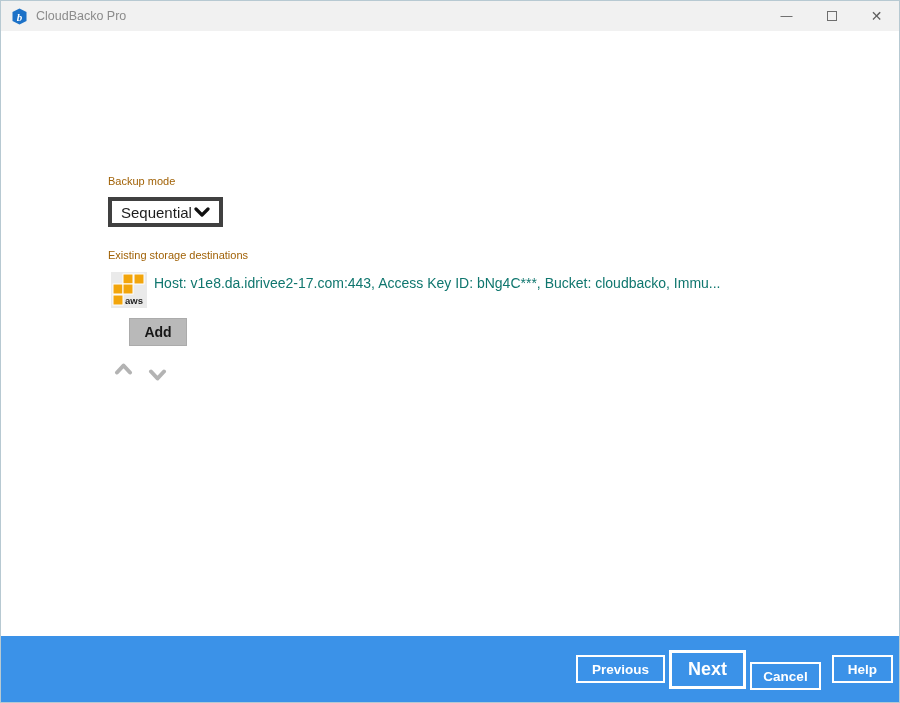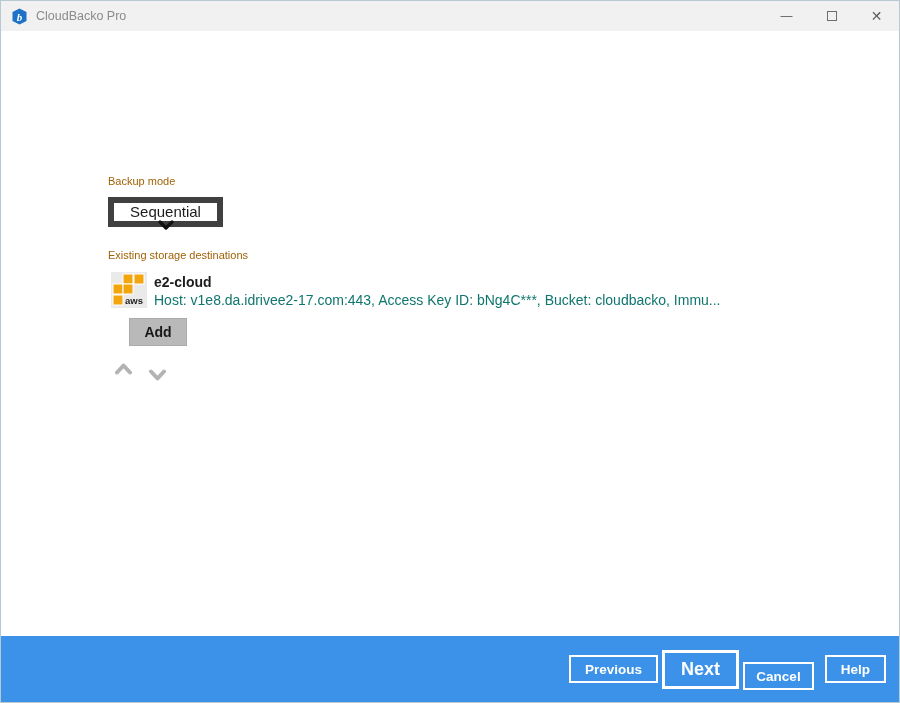--- a/index.html
+++ b/index.html
@@ -48,27 +48,26 @@
     letter-spacing:0.5px;
   }
   .field-label {
     position:absolute; left:107px;
     font-size:11px; color:#a16207;
   }
   .backup-mode-label { top:144px; }
   .dropdown {
     position:absolute; left:107px; top:166px;
     width:115px; height:30px;
-    border:6px solid #404040;
+    border:4px solid #404040;
     background:#fff;
     display:flex; align-items:center; justify-content:space-between;
     padding:0 9px;
     font-size:15px; color:#1c1c1c;
     cursor:pointer;
-    flex-direction:column;
   }
   .dest-label { top:218px; }
   .dest-row {
     position:absolute; left:110px; top:241px;
     display:flex; align-items:flex-start;
     cursor:pointer;
   }
   .aws-badge { width:36px; height:36px; flex:0 0 36px; }
   .dest-texts { margin-left:7px; padding-top:2px; }
   .dest-name { font-size:14px; font-weight:bold; color:#1c1c1c; line-height:17px; }
@@ -86,21 +85,21 @@
     position:absolute; left:113px; top:330px;
     display:flex; gap:15px; align-items:flex-start;
   }
   .reorder .chev { cursor:pointer; }
   .chev-down-offset { margin-top:6px; }
   
   .footer {
     flex:0 0 66px;
     background:#3b92e8;
     display:flex; align-items:center; justify-content:flex-end;
-    padding-right:13px;
+    padding-right:6px;
   }
   .fbtn {
     background:transparent;
     border:2px solid #ffffff;
     color:#ffffff;
     font-family:inherit;
     font-weight:bold;
     font-size:13.5px;
     height:28px;
     cursor:pointer;
@@ -160,21 +159,20 @@
             <rect x="12" y="2" width="10" height="10"></rect>
             <rect x="23" y="2" width="10" height="10"></rect>
             <rect x="2" y="12" width="10" height="10"></rect>
             <rect x="12" y="12" width="10" height="10"></rect>
             <rect x="2" y="23" width="10" height="10"></rect>
           </g>
           <text x="14" y="32" font-size="9.5" font-weight="bold" fill="#1e1e1e" font-family="Liberation Sans, sans-serif">aws</text>
         </svg>
       </span>
       <div class="dest-texts">
-        <div class="dest-name">e2-cloud</div>
         <div class="dest-details">Host: v1e8.da.idrivee2-17.com:443, Access Key ID: bNg4C***, Bucket: cloudbacko, Immu...</div>
       </div>
     </div>
 
     <button class="add-btn">Add</button>
 
     <div class="reorder">
       <span class="chev">
         <svg width="19" height="12" viewBox="0 0 19 12">
           <polyline points="3,9.5 9.5,2.5 16,9.5" fill="none" stroke="#b3b3b3" stroke-width="4" stroke-linecap="round" stroke-linejoin="round"></polyline>

